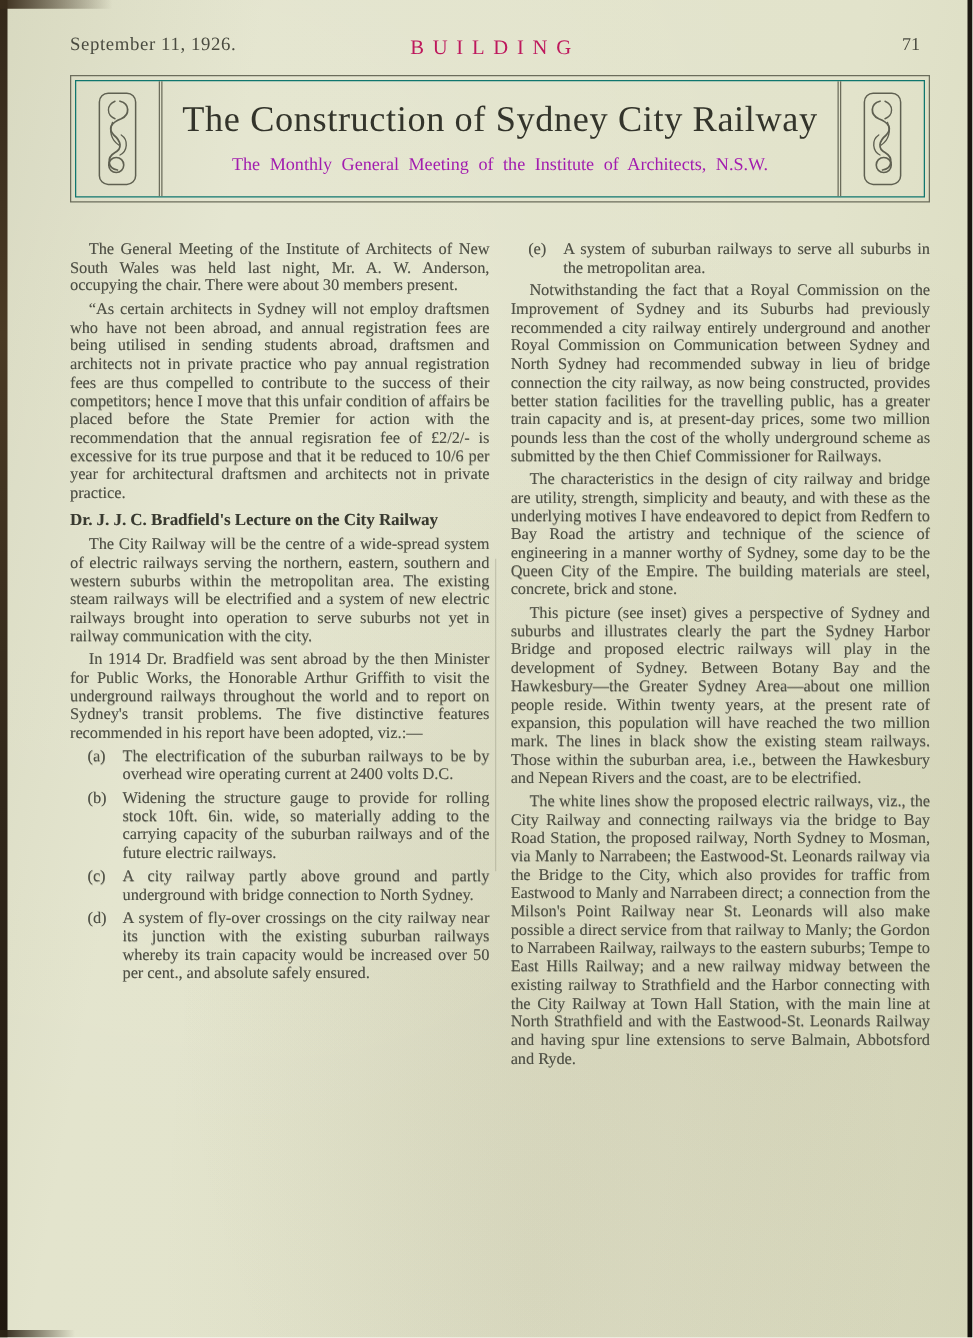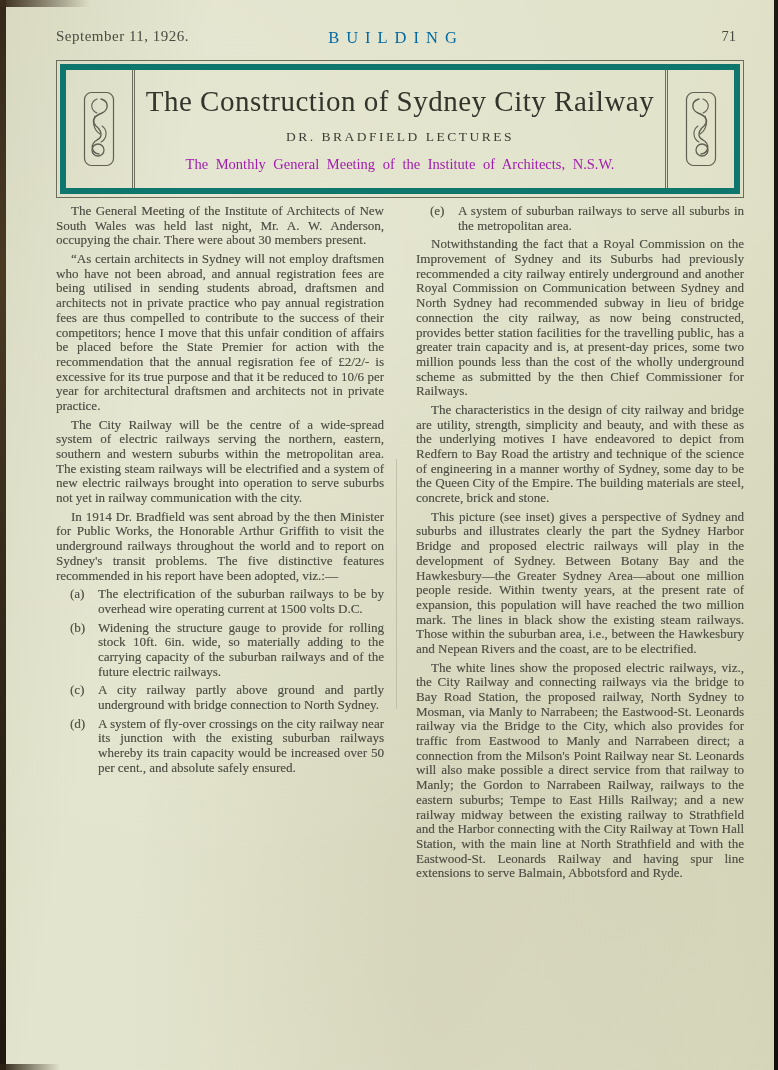--- a/index.html
+++ b/index.html
@@ -19,35 +19,35 @@
     background: linear-gradient(180deg,#1d1812,#120f0b); z-index:5; }
   .scan-corner-tl { position:absolute; left:0; top:0; width:90px; height:7px;
     background: linear-gradient(90deg,#3a2d1c,rgba(58,45,28,0)); z-index:5; }
   .scan-corner-bl { position:absolute; left:0; bottom:0; width:60px; height:6px;
     background: linear-gradient(90deg,#2c2315,rgba(44,35,21,0)); z-index:5; }
 
   .page { position: relative; padding: 28px 34px 0 56px; }
 
   .page-header { display:flex; align-items: flex-start; font-size:15px; color:#4a4b40; }
   .header-date { width: 190px; letter-spacing: 0.5px; }
-  .header-journal { flex:1; text-align:center; letter-spacing:7px; font-size:16.5px; color:#0369a1; }
+  .header-journal { flex:1; text-align:center; letter-spacing:7px; font-size:16.5px; color:#be185d; }
   .header-pagenum { width: 190px; text-align:right; padding-right: 8px; font-size:14.5px; }
 
   .masthead-outer { margin-top: 12px; border: 1px solid #6b6c5b; padding: 3px; }
-  .masthead-inner { border: 6px solid #0f766e; display:flex; align-items: stretch; }
+  .masthead-inner { border: 1px solid #0f766e; display:flex; align-items: stretch; }
   .ornament-cell { width: 58px; display:flex; align-items:center; justify-content:center; padding: 7px 4px; }
   .ornament-cell.left { border-right: 3px double #6b6c5b; }
   .ornament-cell.right { border-left: 3px double #6b6c5b; }
   .ornament-cell.right svg { transform: scaleX(-1); }
   .masthead-center { flex: 1; text-align: center; padding: 13px 8px 15px; }
   .masthead-title { font-size: 29px; font-weight: normal; color: #33342b; margin: 2px 0 11px; letter-spacing: 0.5px; }
   .masthead-sub { font-size: 13.5px; letter-spacing: 2.5px; color: #3c3d33; margin-bottom: 11px; }
   .masthead-meeting { font-size: 14.5px; word-spacing: 4px; color: #a21caf; }
 
-  .columns { display: flex; gap: 32px; margin-top: 6px; position: relative; justify-content: space-between; }
+  .columns { display: flex; gap: 17px; margin-top: 30px; position: relative; justify-content: space-between; }
   .columns::before { content:""; position:absolute; left: calc(50% - 4px); top: 255px; height: 250px;
     width: 1px; background: rgba(90,90,75,0.22); }
   .col { flex: 1; font-size: 13px; line-height: 1.13; text-align: justify;
     text-shadow: 0.2px 0.2px 0.3px rgba(72,72,60,0.45); }
   .body-p { margin: 0 0 4px; text-indent: 15px; }
   .section-heading { font-size: 13.5px; font-weight: bold; color:#393a30; margin: 6px 0 5px;
     padding-left: 40px; text-indent: -40px; text-align: left; line-height: 1.15; }
   .list-item { position: relative; margin: 0 0 4px 14px; padding-left: 28px; }
   .list-label { position: absolute; left: 0; top: 0; }
 </style>
@@ -74,21 +74,20 @@
         <svg width="34" height="78" viewBox="0 0 34 78">
           <rect x="2.5" y="2.5" width="29" height="73" rx="7" fill="none" stroke="#5f6051" stroke-width="1.2"></rect>
           <path d="M19 9 C 27 11, 27 20, 20 23 C 12 26, 9 31, 14 36 C 20 41, 21 47, 15 50 C 8 54, 9 63, 17 64" fill="none" stroke="#5f6051" stroke-width="1.4" stroke-linecap="round"></path>
           <path d="M15 9 C 8 12, 8 20, 15 23 M20 36 C 26 40, 25 49, 19 52 M13 26 C 10 33, 12 40, 18 44" fill="none" stroke="#5f6051" stroke-width="1.1" stroke-linecap="round"></path>
           <circle cx="16" cy="60" r="6" fill="none" stroke="#5f6051" stroke-width="1.3"></circle>
         </svg>
       </div>
 
       <div class="masthead-center">
         <h1 class="masthead-title">The Construction of Sydney City Railway</h1>
-        <div class="masthead-sub">DR. BRADFIELD LECTURES</div>
         <div class="masthead-meeting">The Monthly General Meeting of the Institute of Architects, N.S.W.</div>
       </div>
 
       <div class="ornament-cell right">
         <svg width="34" height="78" viewBox="0 0 34 78">
           <rect x="2.5" y="2.5" width="29" height="73" rx="7" fill="none" stroke="#5f6051" stroke-width="1.2"></rect>
           <path d="M19 9 C 27 11, 27 20, 20 23 C 12 26, 9 31, 14 36 C 20 41, 21 47, 15 50 C 8 54, 9 63, 17 64" fill="none" stroke="#5f6051" stroke-width="1.4" stroke-linecap="round"></path>
           <path d="M15 9 C 8 12, 8 20, 15 23 M20 36 C 26 40, 25 49, 19 52 M13 26 C 10 33, 12 40, 18 44" fill="none" stroke="#5f6051" stroke-width="1.1" stroke-linecap="round"></path>
           <circle cx="16" cy="60" r="6" fill="none" stroke="#5f6051" stroke-width="1.3"></circle>
         </svg>
@@ -96,27 +95,28 @@
 
     </div>
   </div>
 
   <main class="columns">
 
     <section class="col">
       <p class="body-p">The General Meeting of the Institute of Architects of New South Wales was held last night, Mr. A. W. Anderson, occupying the chair. There were about 30 members present.</p>
       <p class="body-p">“As certain architects in Sydney will not employ draftsmen who have not been abroad, and annual registration fees are being utilised in sending students abroad, draftsmen and architects not in private practice who pay annual registration fees are thus compelled to contribute to the success of their competitors; hence I move that this unfair condition of affairs be placed before the State Premier for action with the recommendation that the annual regisration fee of £2/2/- is excessive for its true purpose and that it be reduced to 10/6 per year for architectural draftsmen and architects not in private practice.</p>
 
+      <h2 class="section-heading">Dr. J. J. C. Bradfield's Lecture on the City Railway</h2>
 
       <p class="body-p">The City Railway will be the centre of a wide-spread system of electric railways serving the northern, eastern, southern and western suburbs within the metropolitan area. The existing steam railways will be electrified and a system of new electric railways brought into operation to serve suburbs not yet in railway communication with the city.</p>
       <p class="body-p">In 1914 Dr. Bradfield was sent abroad by the then Minister for Public Works, the Honorable Arthur Griffith to visit the underground railways throughout the world and to report on Sydney's transit problems. The five distinctive features recommended in his report have been adopted, viz.:—</p>
 
       <div class="list-item">
         <span class="list-label">(a)</span>
-        <span class="list-text">The electrification of the suburban railways to be by overhead wire operating current at 1500 volts D.C.</span>
+        <span class="list-text">The electrification of the suburban railways to be by overhead wire operating current at 2400 volts D.C.</span>
       </div>
       <div class="list-item">
         <span class="list-label">(b)</span>
         <span class="list-text">Widening the structure gauge to provide for rolling stock 10ft. 6in. wide, so materially adding to the carrying capacity of the suburban railways and of the future electric railways.</span>
       </div>
       <div class="list-item">
         <span class="list-label">(c)</span>
         <span class="list-text">A city railway partly above ground and partly underground with bridge connection to North Sydney.</span>
       </div>
       <div class="list-item">

